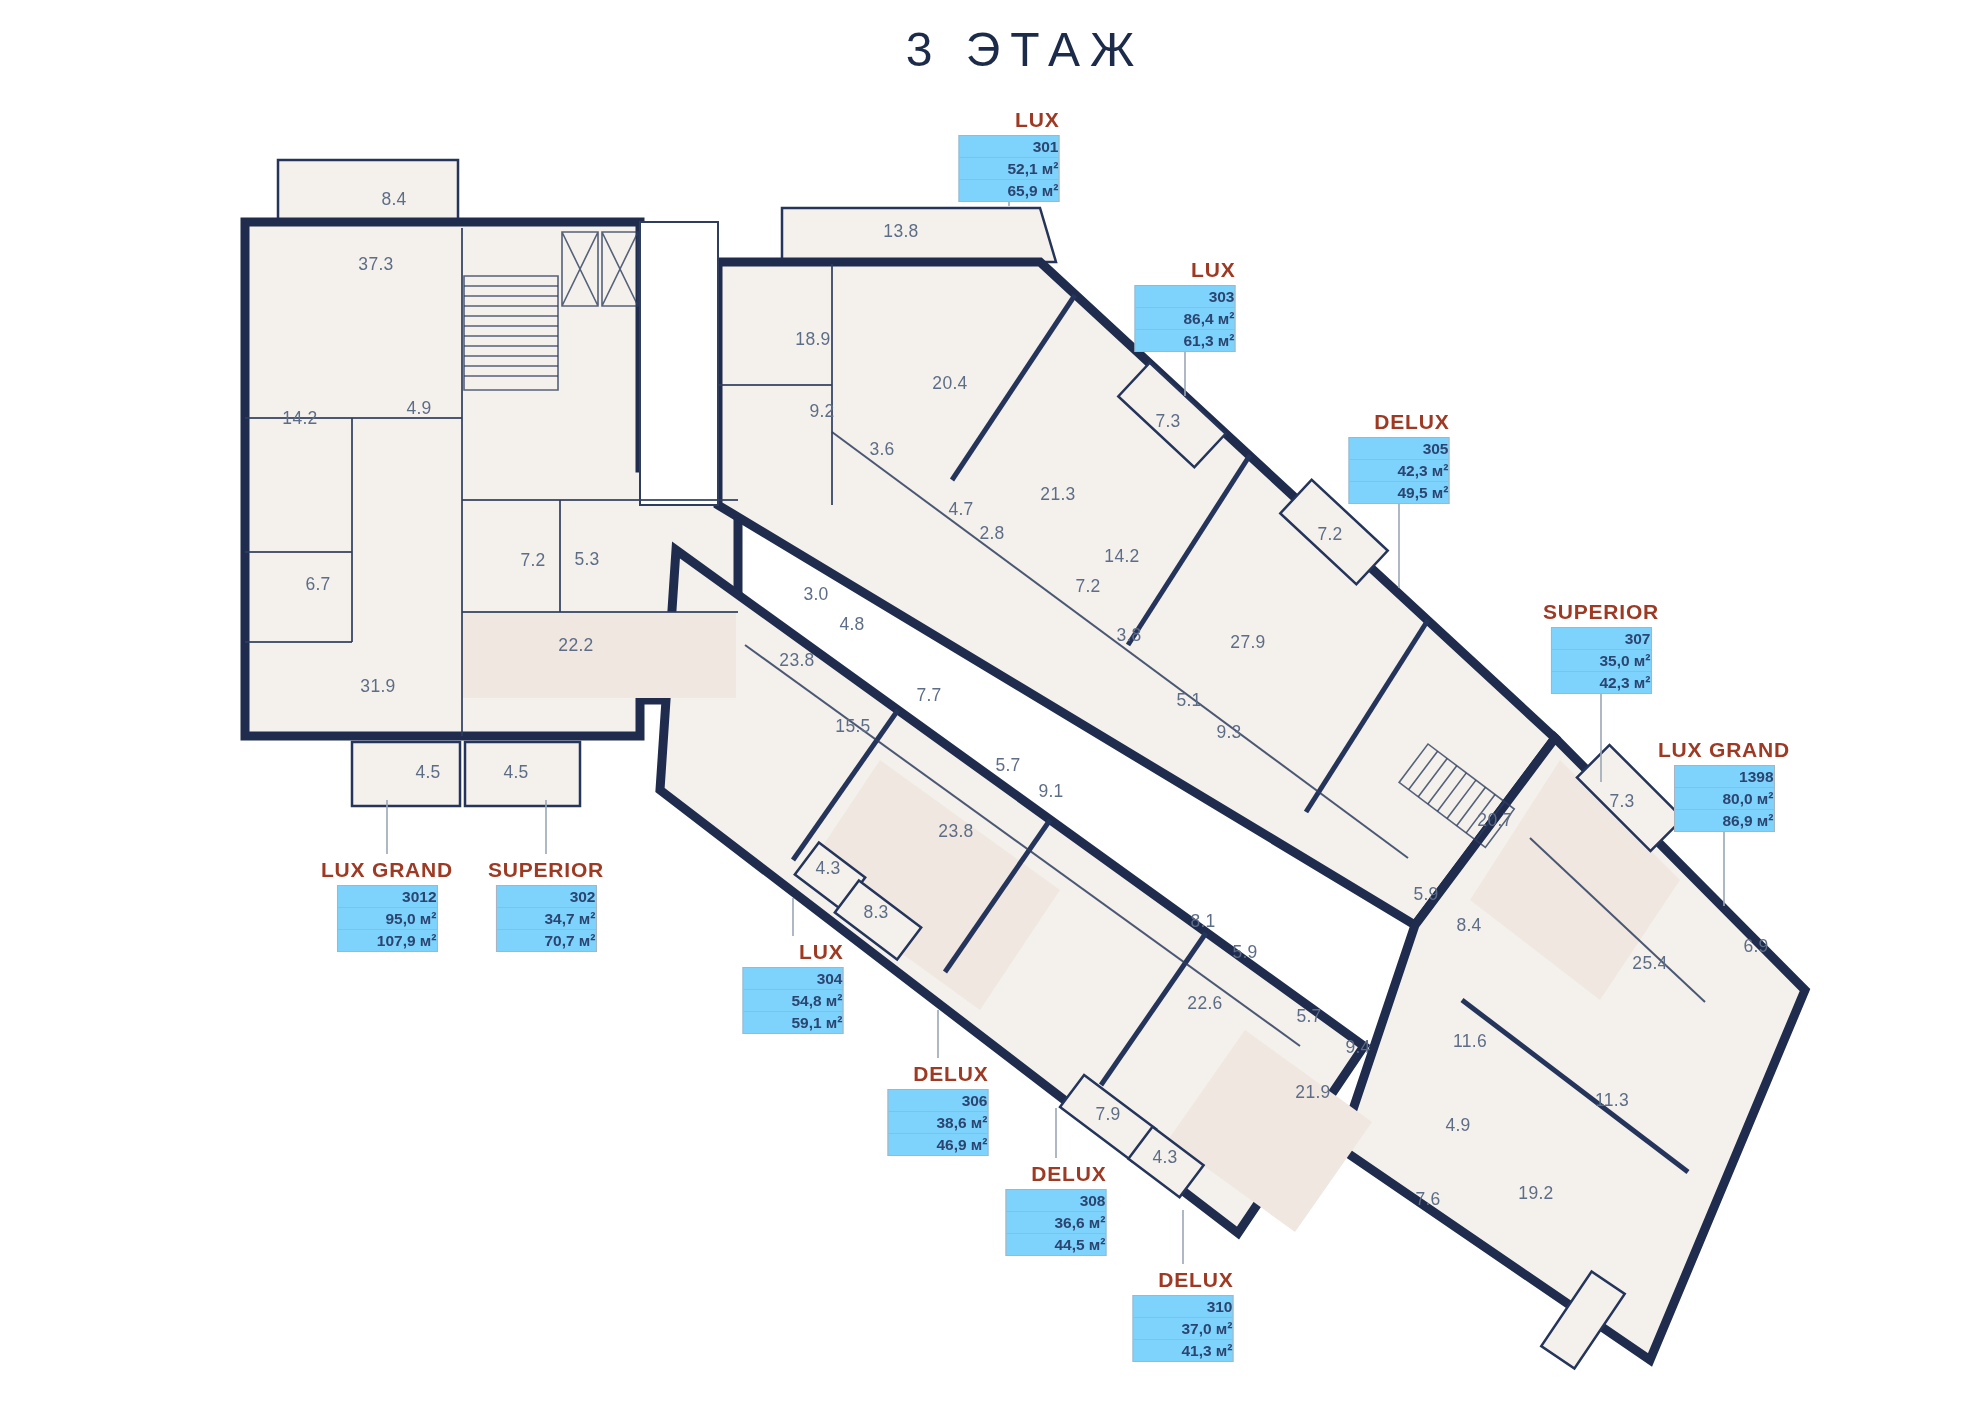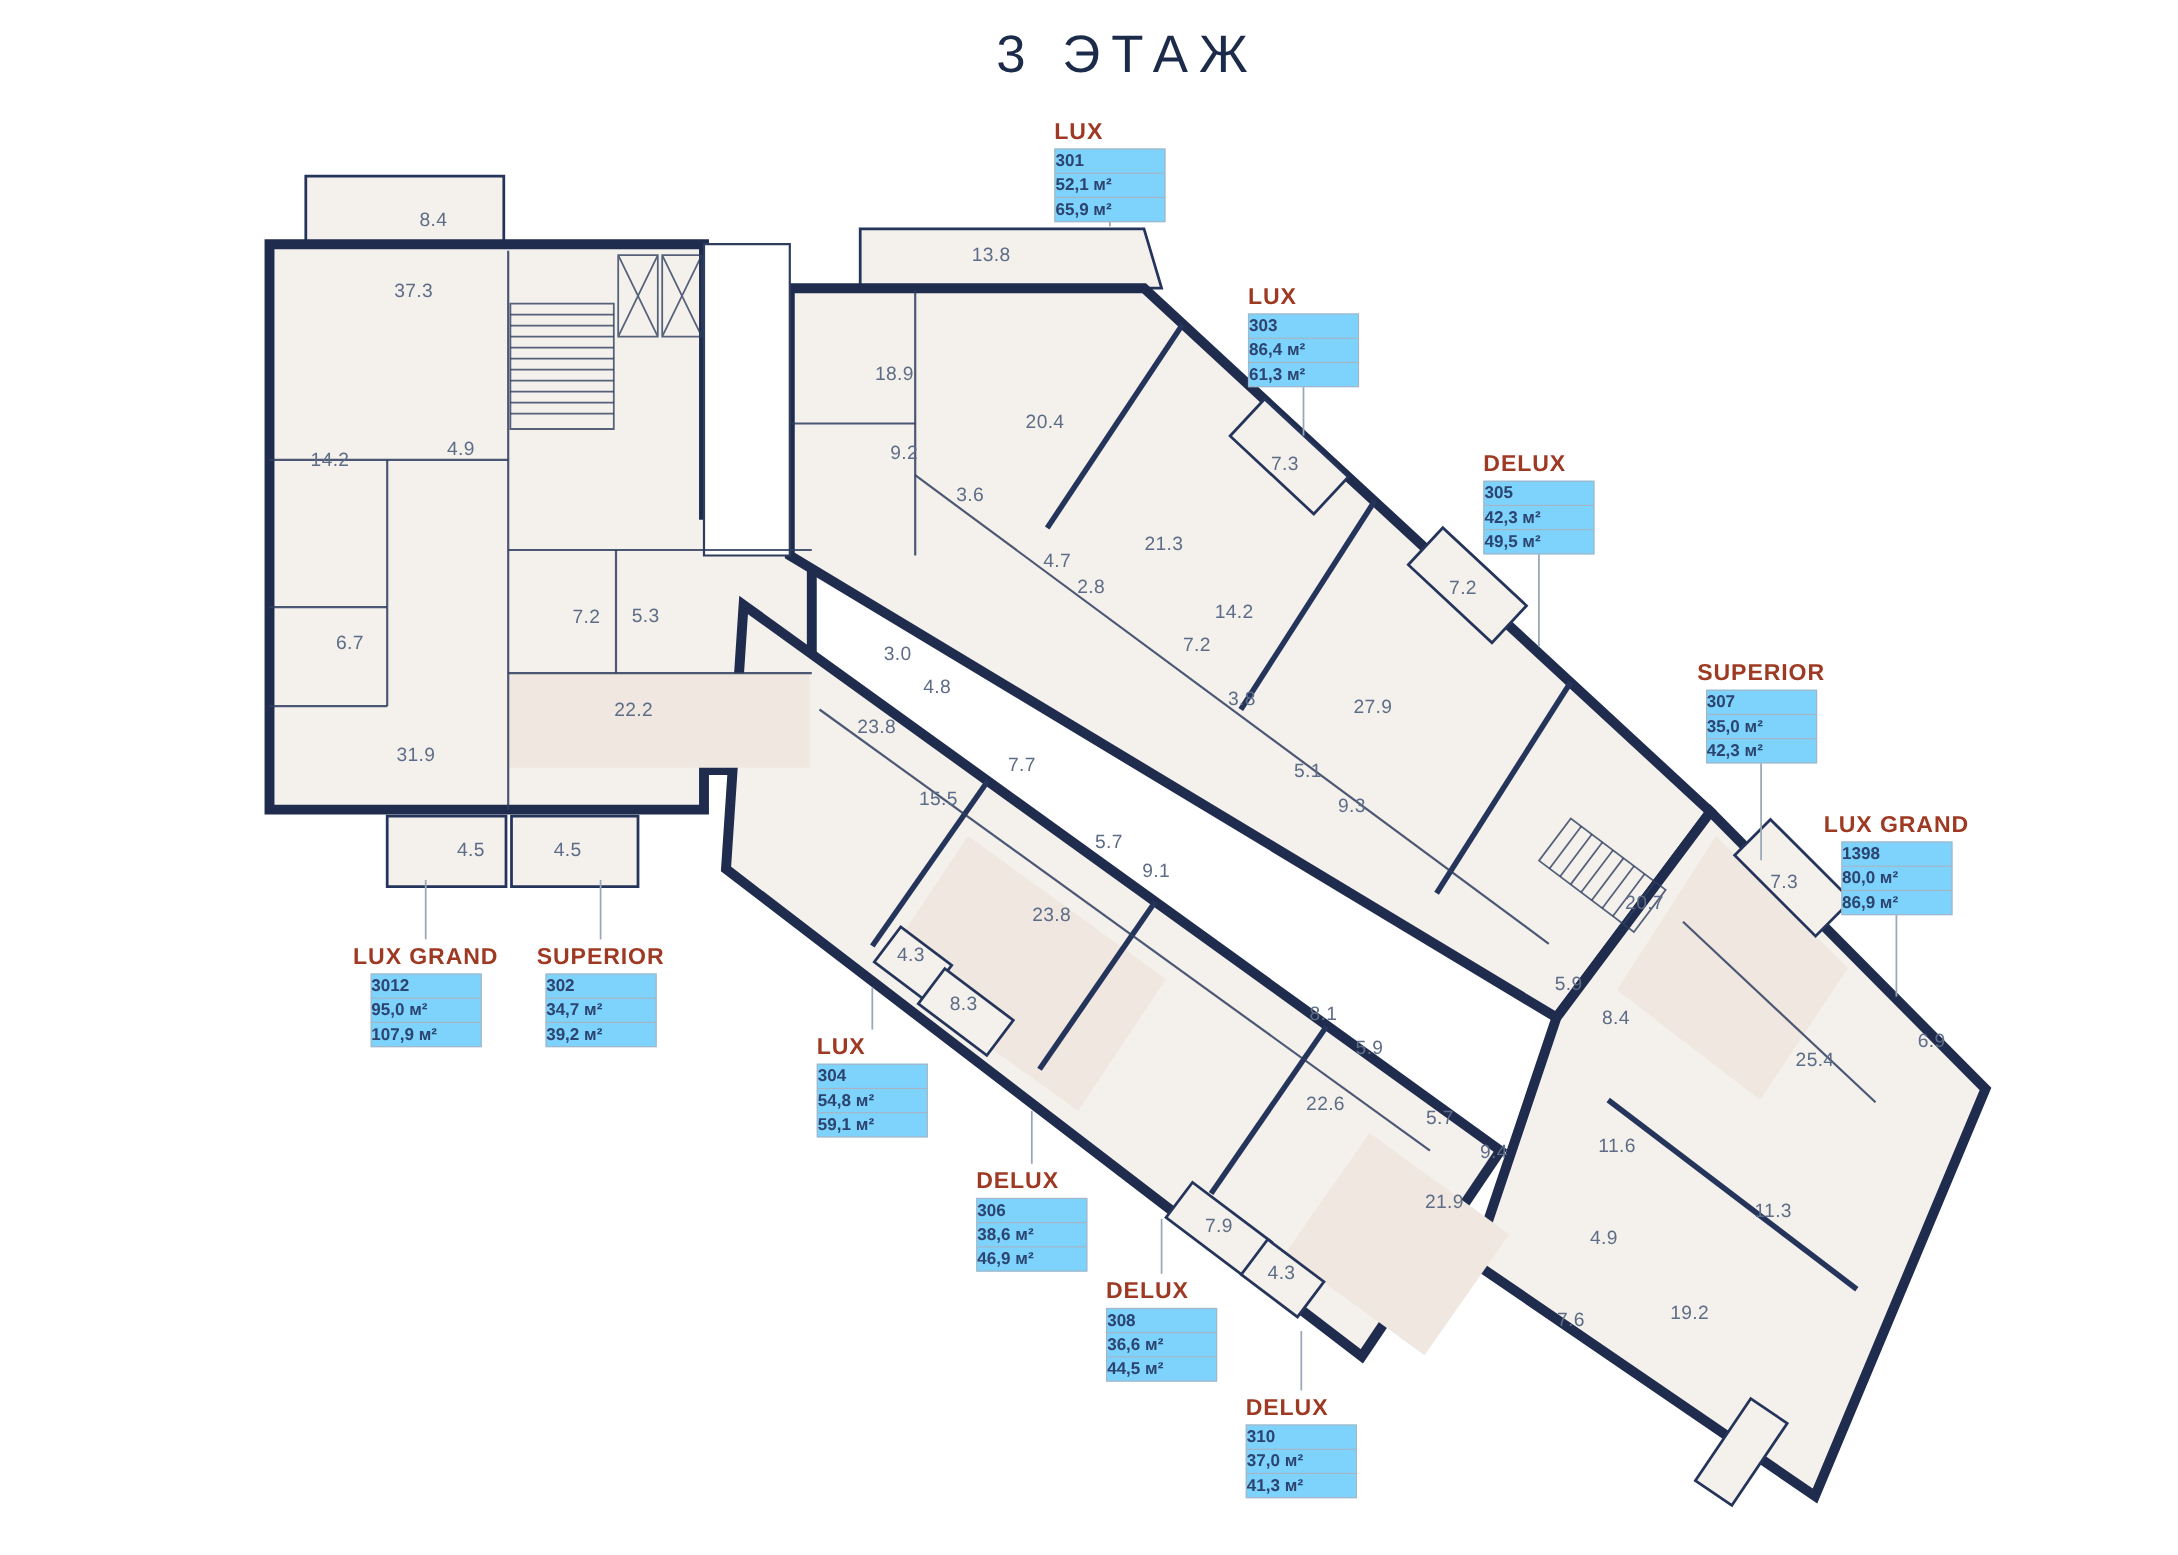--- a/index.html
+++ b/index.html
@@ -13,21 +13,21 @@
   .wall-thin{fill:#f4f1ec;stroke:#25345a;stroke-width:2.5;}
   .white-room{fill:#ffffff;stroke:#2e3d5e;stroke-width:2;}
   .tint{fill:#efe7e0;stroke:none;}
   .iw2{stroke:#2e3d5e;stroke-width:2;fill:none;opacity:.85;}
   .iw5{stroke:#25345a;stroke-width:5;fill:none;}
   .hatch{stroke:#2e3d5e;stroke-width:1.6;fill:none;opacity:.8;}
   .room-num{font-family:"Liberation Sans",sans-serif;font-size:17.5px;fill:#5e6d87;
             text-anchor:middle;letter-spacing:.3px;}
   .leader{stroke:#9aa7b6;stroke-width:1.6;}
   
-  .unit-label{position:absolute;transform:translateX(-50%);text-align:left;cursor:pointer;}
+  .unit-label{position:absolute;transform:translateX(-50%);text-align:right;cursor:pointer;}
   .unit-type{color:#9e3a23;font-size:21px;font-weight:700;letter-spacing:.8px;
              margin-bottom:3px;white-space:nowrap;}
   .unit-box{width:99px;margin:0 auto;background:#7dd3fc;border:1.6px solid #a8b4c2;}
   .unit-row{font-size:15.5px;font-weight:700;color:#2c4470;padding:1.5px 0;
             border-top:1.6px solid #a8b4c2;white-space:nowrap;}
   .unit-row:first-child{border-top:none;}
 </style>
 </head>
 <body>
 
@@ -242,21 +242,21 @@
           <div class="unit-row">3012</div>
           <div class="unit-row">95,0 м²</div>
           <div class="unit-row">107,9 м²</div>
         </div>
       </div>
       <div class="unit-label" style="left: 546px; top: 858px;">
         <div class="unit-type">SUPERIOR</div>
         <div class="unit-box">
           <div class="unit-row">302</div>
           <div class="unit-row">34,7 м²</div>
-          <div class="unit-row">39,2 м²</div>
+          <div class="unit-row">70,7 м²</div>
         </div>
       </div>
       <div class="unit-label" style="left: 793px; top: 940px;">
         <div class="unit-type">LUX</div>
         <div class="unit-box">
           <div class="unit-row">304</div>
           <div class="unit-row">54,8 м²</div>
           <div class="unit-row">59,1 м²</div>
         </div>
       </div>

